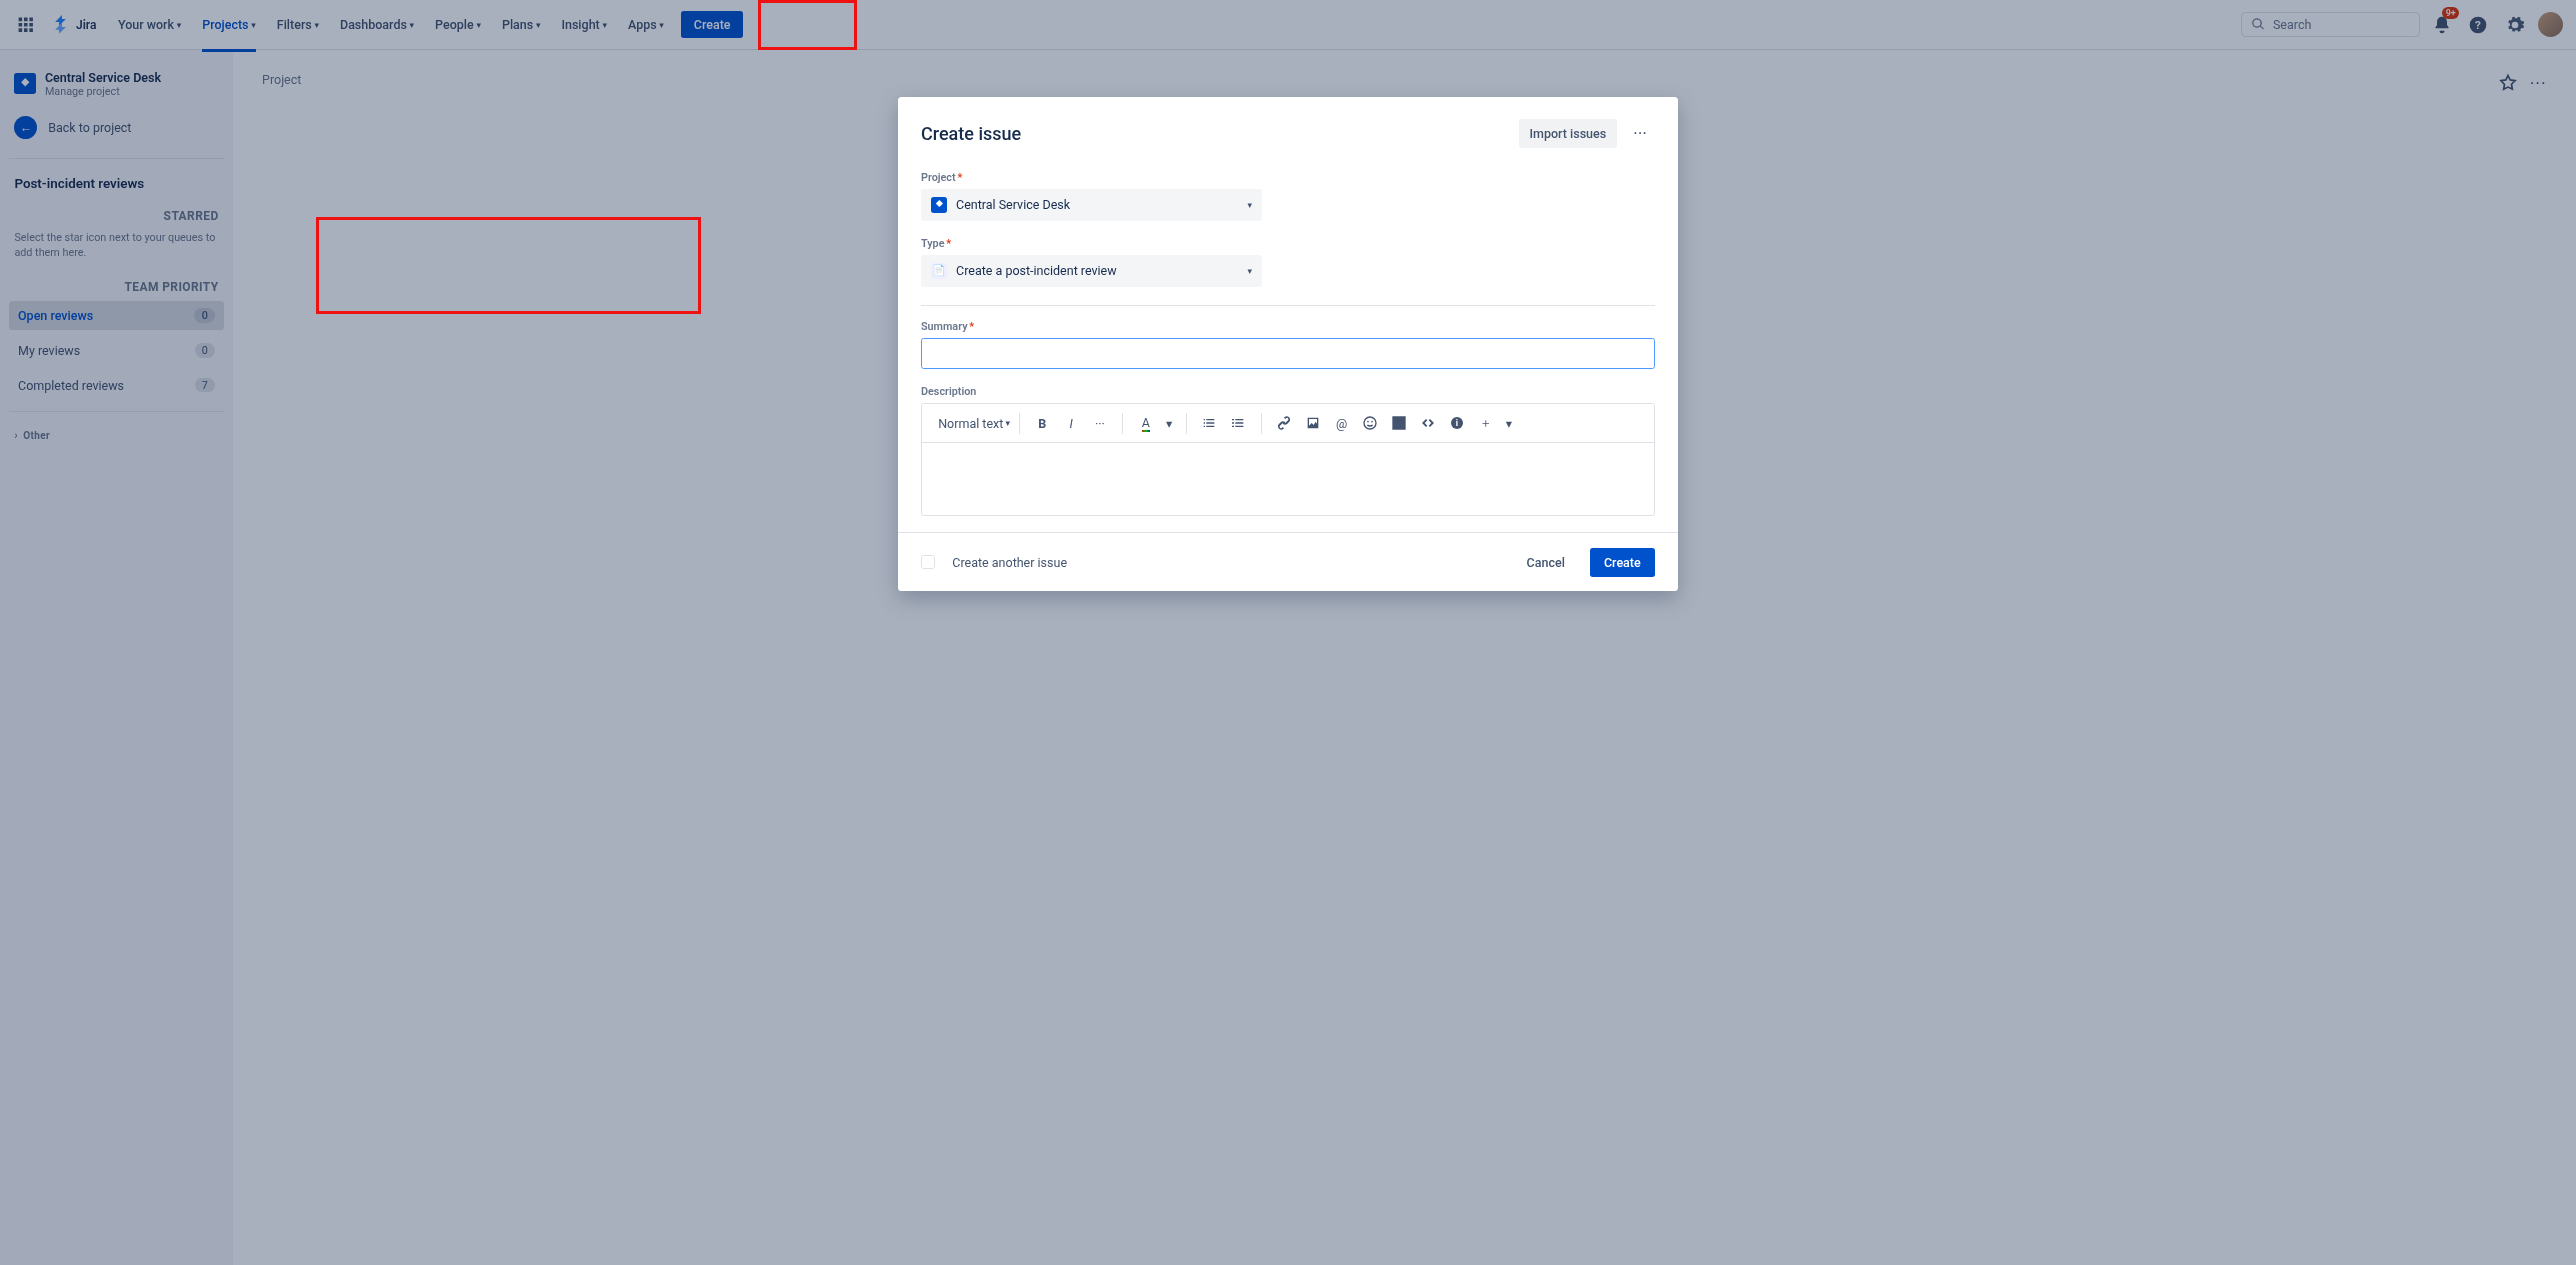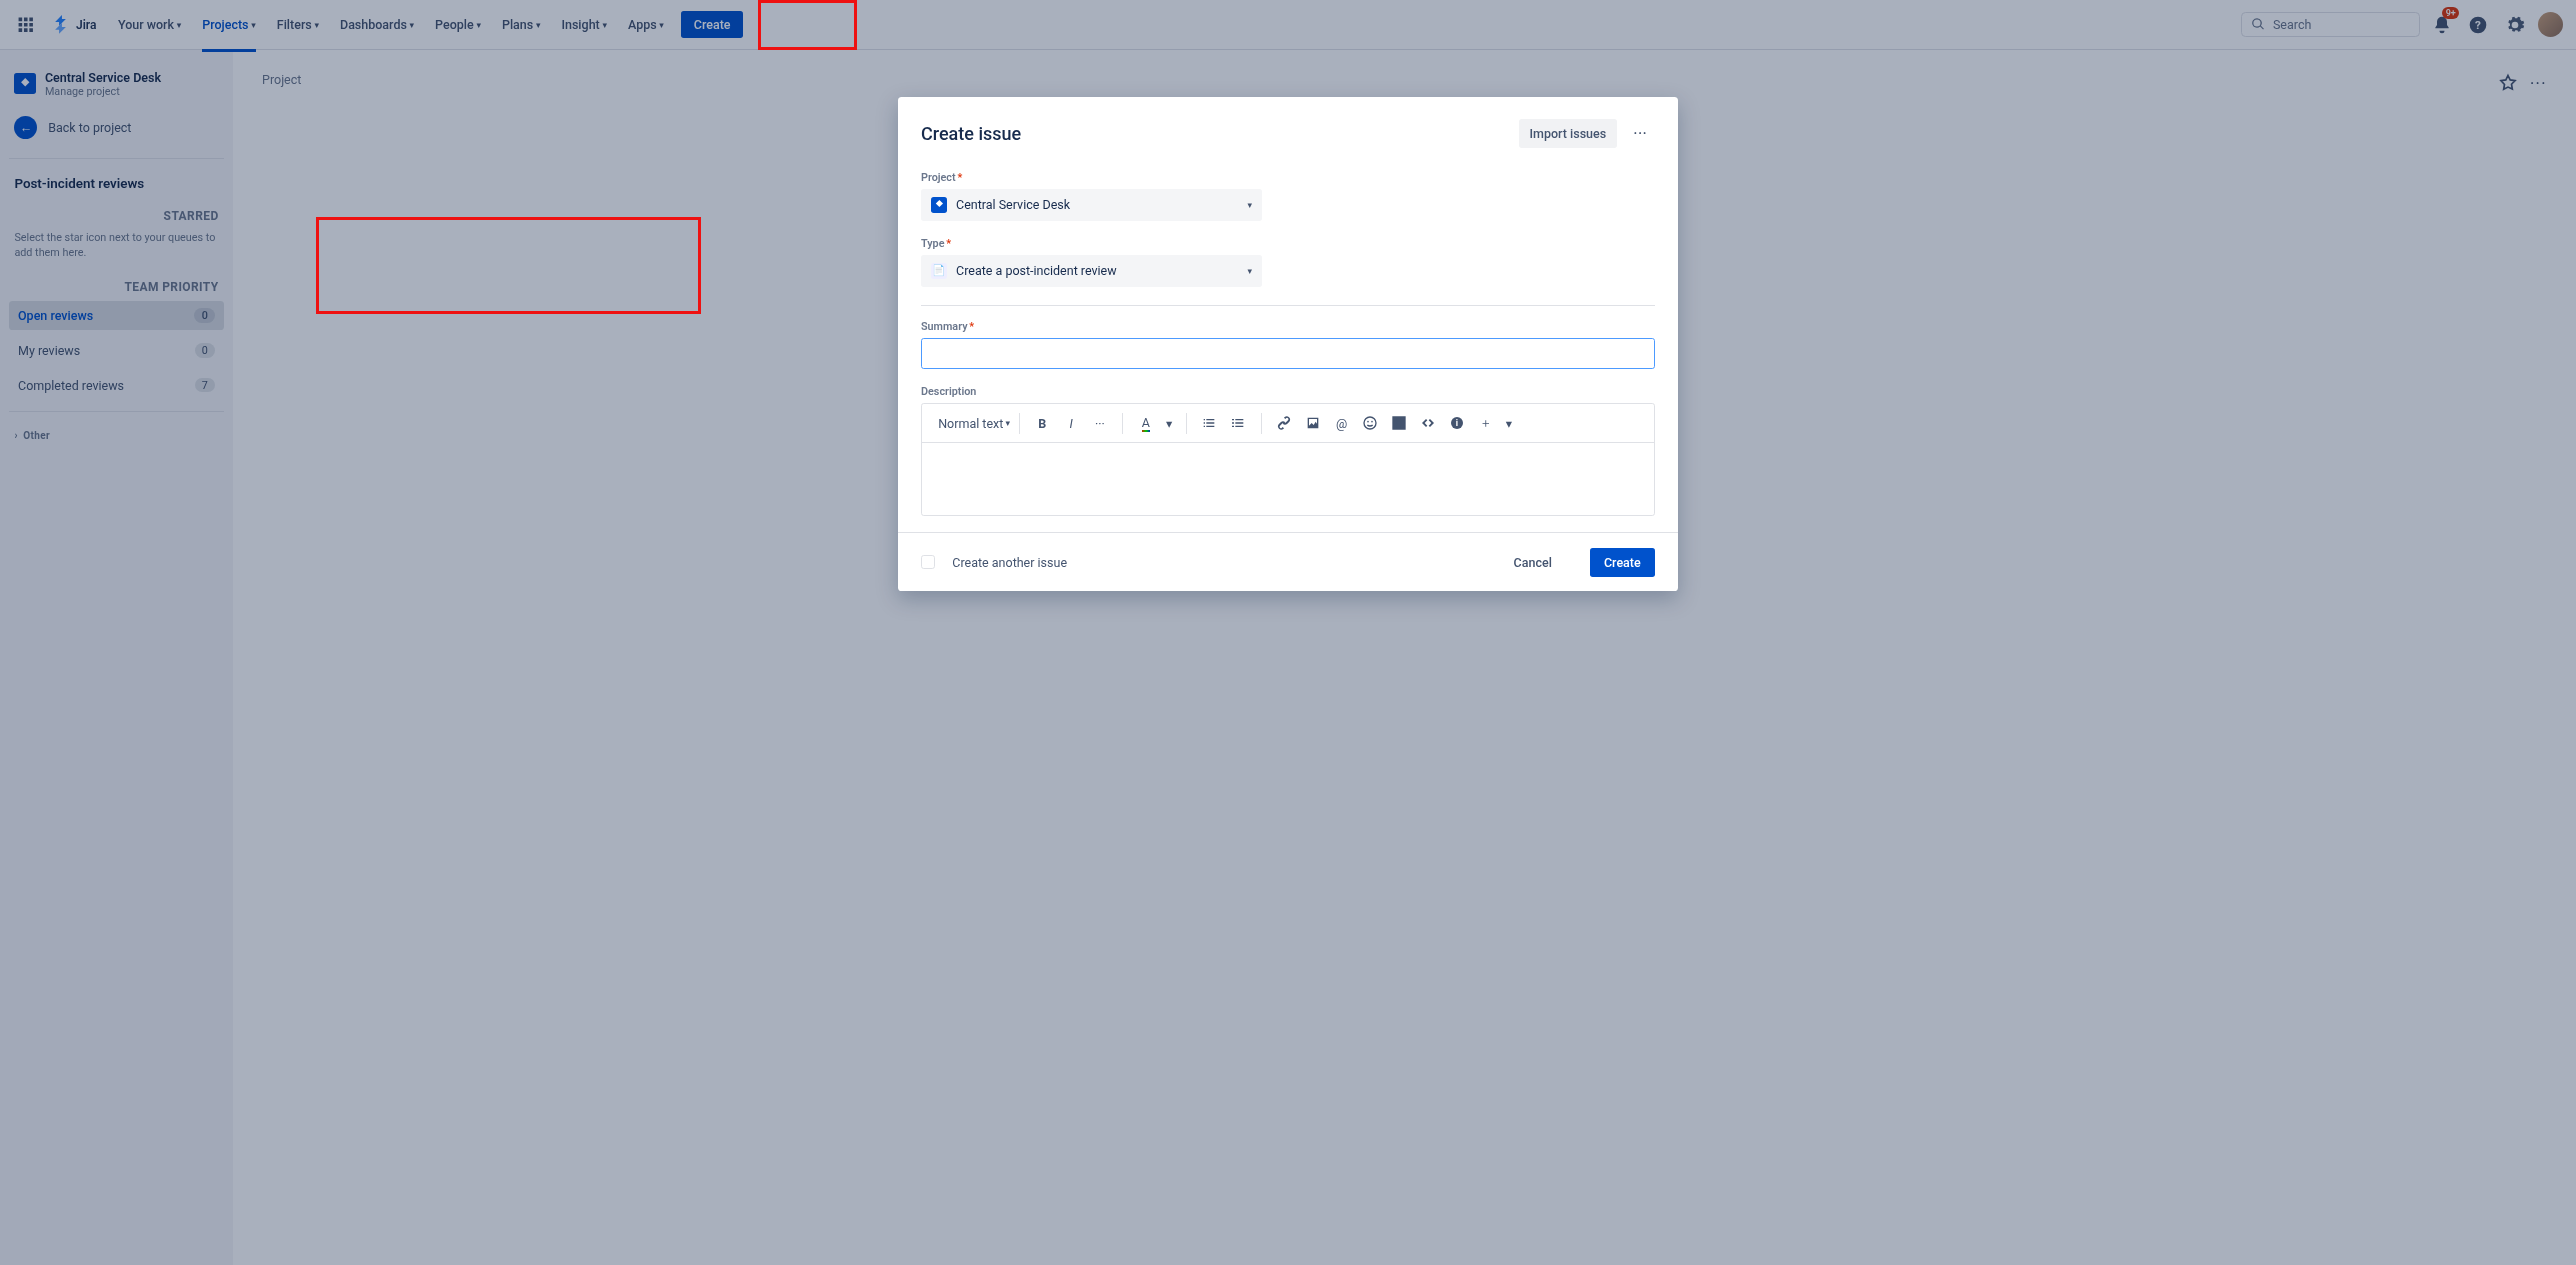--- a/index.html
+++ b/index.html
@@ -81,21 +81,21 @@
 .editor-toolbar { display: flex; align-items: center; gap: 1.8px; padding: 5.4px 9px; border-bottom: 0.9px solid #dfe1e6; flex-wrap: wrap; }
 .et-group { display: flex; align-items: center; gap: 1.8px; padding: 0 7.2px; }
 .et-sep { width: 0.9px; height: 21.5px; background: #dfe1e6; }
 .et-btn { width: 27px; height: 27px; display: flex; align-items: center; justify-content: center; border-radius: 2.7px; cursor: pointer; color: #44546f; }
 .et-text { padding: 5.4px 7.2px; display:flex; align-items:center; gap:2px; color:#44546f; cursor:pointer; border-radius:2.7px; }
 .editor-body { height: 72px; padding: 9px; }
 
 .modal-footer { border-top: 0.9px solid #dfe1e6; padding: 14.3px 23px; display: flex; align-items: center; }
 .check-row { display: flex; align-items: center; gap: 17px; color: #44546f; cursor: pointer; }
 .checkbox { width: 14.3px; height: 14.3px; border: 1.8px solid #dfe1e6; border-radius: 2.7px; }
-.footer-right { margin-left: auto; display: flex; align-items: flex-start; gap: 27px; }
+.footer-right { margin-left: auto; display: flex; align-items: flex-start; gap: 14px; }
 .cancel-btn { background: transparent; border: none; color: #44546f; font-weight: 500; padding: 7.2px 10.8px; cursor: pointer; font-size: 12.5px; }
 .submit-btn { background: #0052cc; color: #fff; border: none; padding: 7.2px 14.3px; border-radius: 2.7px; font-weight: 500; cursor: pointer; font-size: 12.5px; }
 
 svg { display: block; }
 </style>
 </head>
 <body>
 
 <div class="topnav">
   <div class="app-switcher">

